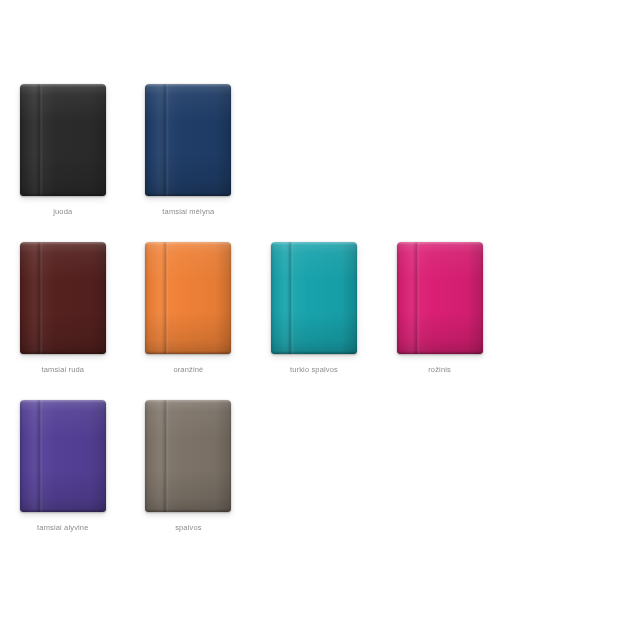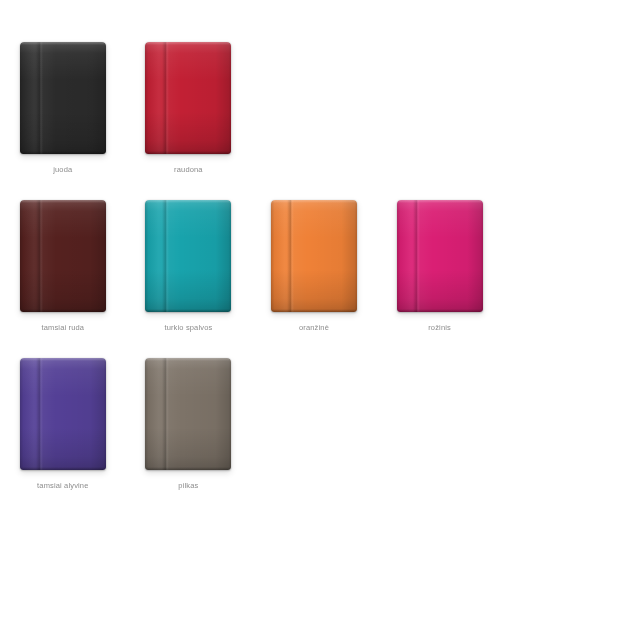--- a/index.html
+++ b/index.html
@@ -13,21 +13,21 @@
     background: #ffffff;
     font-family: "Liberation Sans", sans-serif;
     overflow: hidden;
   }
 
   #swatch-grid {
     position: absolute;
     left: 0;
     top: 0;
     width: 628px;
-    padding-top: 42px;
+    padding-top: 84px;
     box-sizing: border-box;
   }
 
   .swatch-row {
     display: flex;
     width: 628px;
     height: 158px;
     box-sizing: border-box;
   }
 
@@ -176,67 +176,67 @@
           <div class="case-curve"></div>
           <div class="case-shade"></div>
           <div class="case-spine"></div>
           <div class="case-toplip"></div>
           <div class="case-bottomlip"></div>
         </div>
         <div class="swatch-label">juoda</div>
       </div>
       <div class="swatch-cell">
         <div class="case">
-          <div class="case-body" style="background: rgb(194, 32, 52);"></div>
-          <div class="case-grain"></div>
-          <div class="case-curve"></div>
-          <div class="case-shade"></div>
-          <div class="case-spine"></div>
-          <div class="case-toplip"></div>
-          <div class="case-bottomlip"></div>
-        </div>
-        <div class="swatch-label">raudona</div>
+          <div class="case-body" style="background: rgb(31, 61, 104);"></div>
+          <div class="case-grain"></div>
+          <div class="case-curve"></div>
+          <div class="case-shade"></div>
+          <div class="case-spine"></div>
+          <div class="case-toplip"></div>
+          <div class="case-bottomlip"></div>
+        </div>
+        <div class="swatch-label">tamsiai mėlyna</div>
       </div>
     </div>
     <div class="swatch-row">
       <div class="swatch-cell">
         <div class="case">
           <div class="case-body" style="background: rgb(85, 33, 31);"></div>
           <div class="case-grain"></div>
           <div class="case-curve"></div>
           <div class="case-shade"></div>
           <div class="case-spine"></div>
           <div class="case-toplip"></div>
           <div class="case-bottomlip"></div>
         </div>
         <div class="swatch-label">tamsiai ruda</div>
       </div>
       <div class="swatch-cell">
         <div class="case">
+          <div class="case-body" style="background: rgb(239, 129, 55);"></div>
+          <div class="case-grain"></div>
+          <div class="case-curve"></div>
+          <div class="case-shade"></div>
+          <div class="case-spine"></div>
+          <div class="case-toplip"></div>
+          <div class="case-bottomlip"></div>
+        </div>
+        <div class="swatch-label">oranžinė</div>
+      </div>
+      <div class="swatch-cell">
+        <div class="case">
           <div class="case-body" style="background: rgb(24, 163, 172);"></div>
           <div class="case-grain"></div>
           <div class="case-curve"></div>
           <div class="case-shade"></div>
           <div class="case-spine"></div>
           <div class="case-toplip"></div>
           <div class="case-bottomlip"></div>
         </div>
         <div class="swatch-label">turkio spalvos</div>
-      </div>
-      <div class="swatch-cell">
-        <div class="case">
-          <div class="case-body" style="background: rgb(239, 129, 55);"></div>
-          <div class="case-grain"></div>
-          <div class="case-curve"></div>
-          <div class="case-shade"></div>
-          <div class="case-spine"></div>
-          <div class="case-toplip"></div>
-          <div class="case-bottomlip"></div>
-        </div>
-        <div class="swatch-label">oranžinė</div>
       </div>
       <div class="swatch-cell">
         <div class="case">
           <div class="case-body" style="background: rgb(218, 31, 116);"></div>
           <div class="case-grain"></div>
           <div class="case-curve"></div>
           <div class="case-shade"></div>
           <div class="case-spine"></div>
           <div class="case-toplip"></div>
           <div class="case-bottomlip"></div>
@@ -260,18 +260,18 @@
       <div class="swatch-cell">
         <div class="case">
           <div class="case-body" style="background: rgb(125, 115, 104);"></div>
           <div class="case-grain"></div>
           <div class="case-curve"></div>
           <div class="case-shade"></div>
           <div class="case-spine"></div>
           <div class="case-toplip"></div>
           <div class="case-bottomlip"></div>
         </div>
-        <div class="swatch-label">pilkas</div>
+        <div class="swatch-label">spalvos</div>
       </div>
       <div class="swatch-cell"></div>
       <div class="swatch-cell"></div>
     </div>
   </div>
 
 </body></html>

